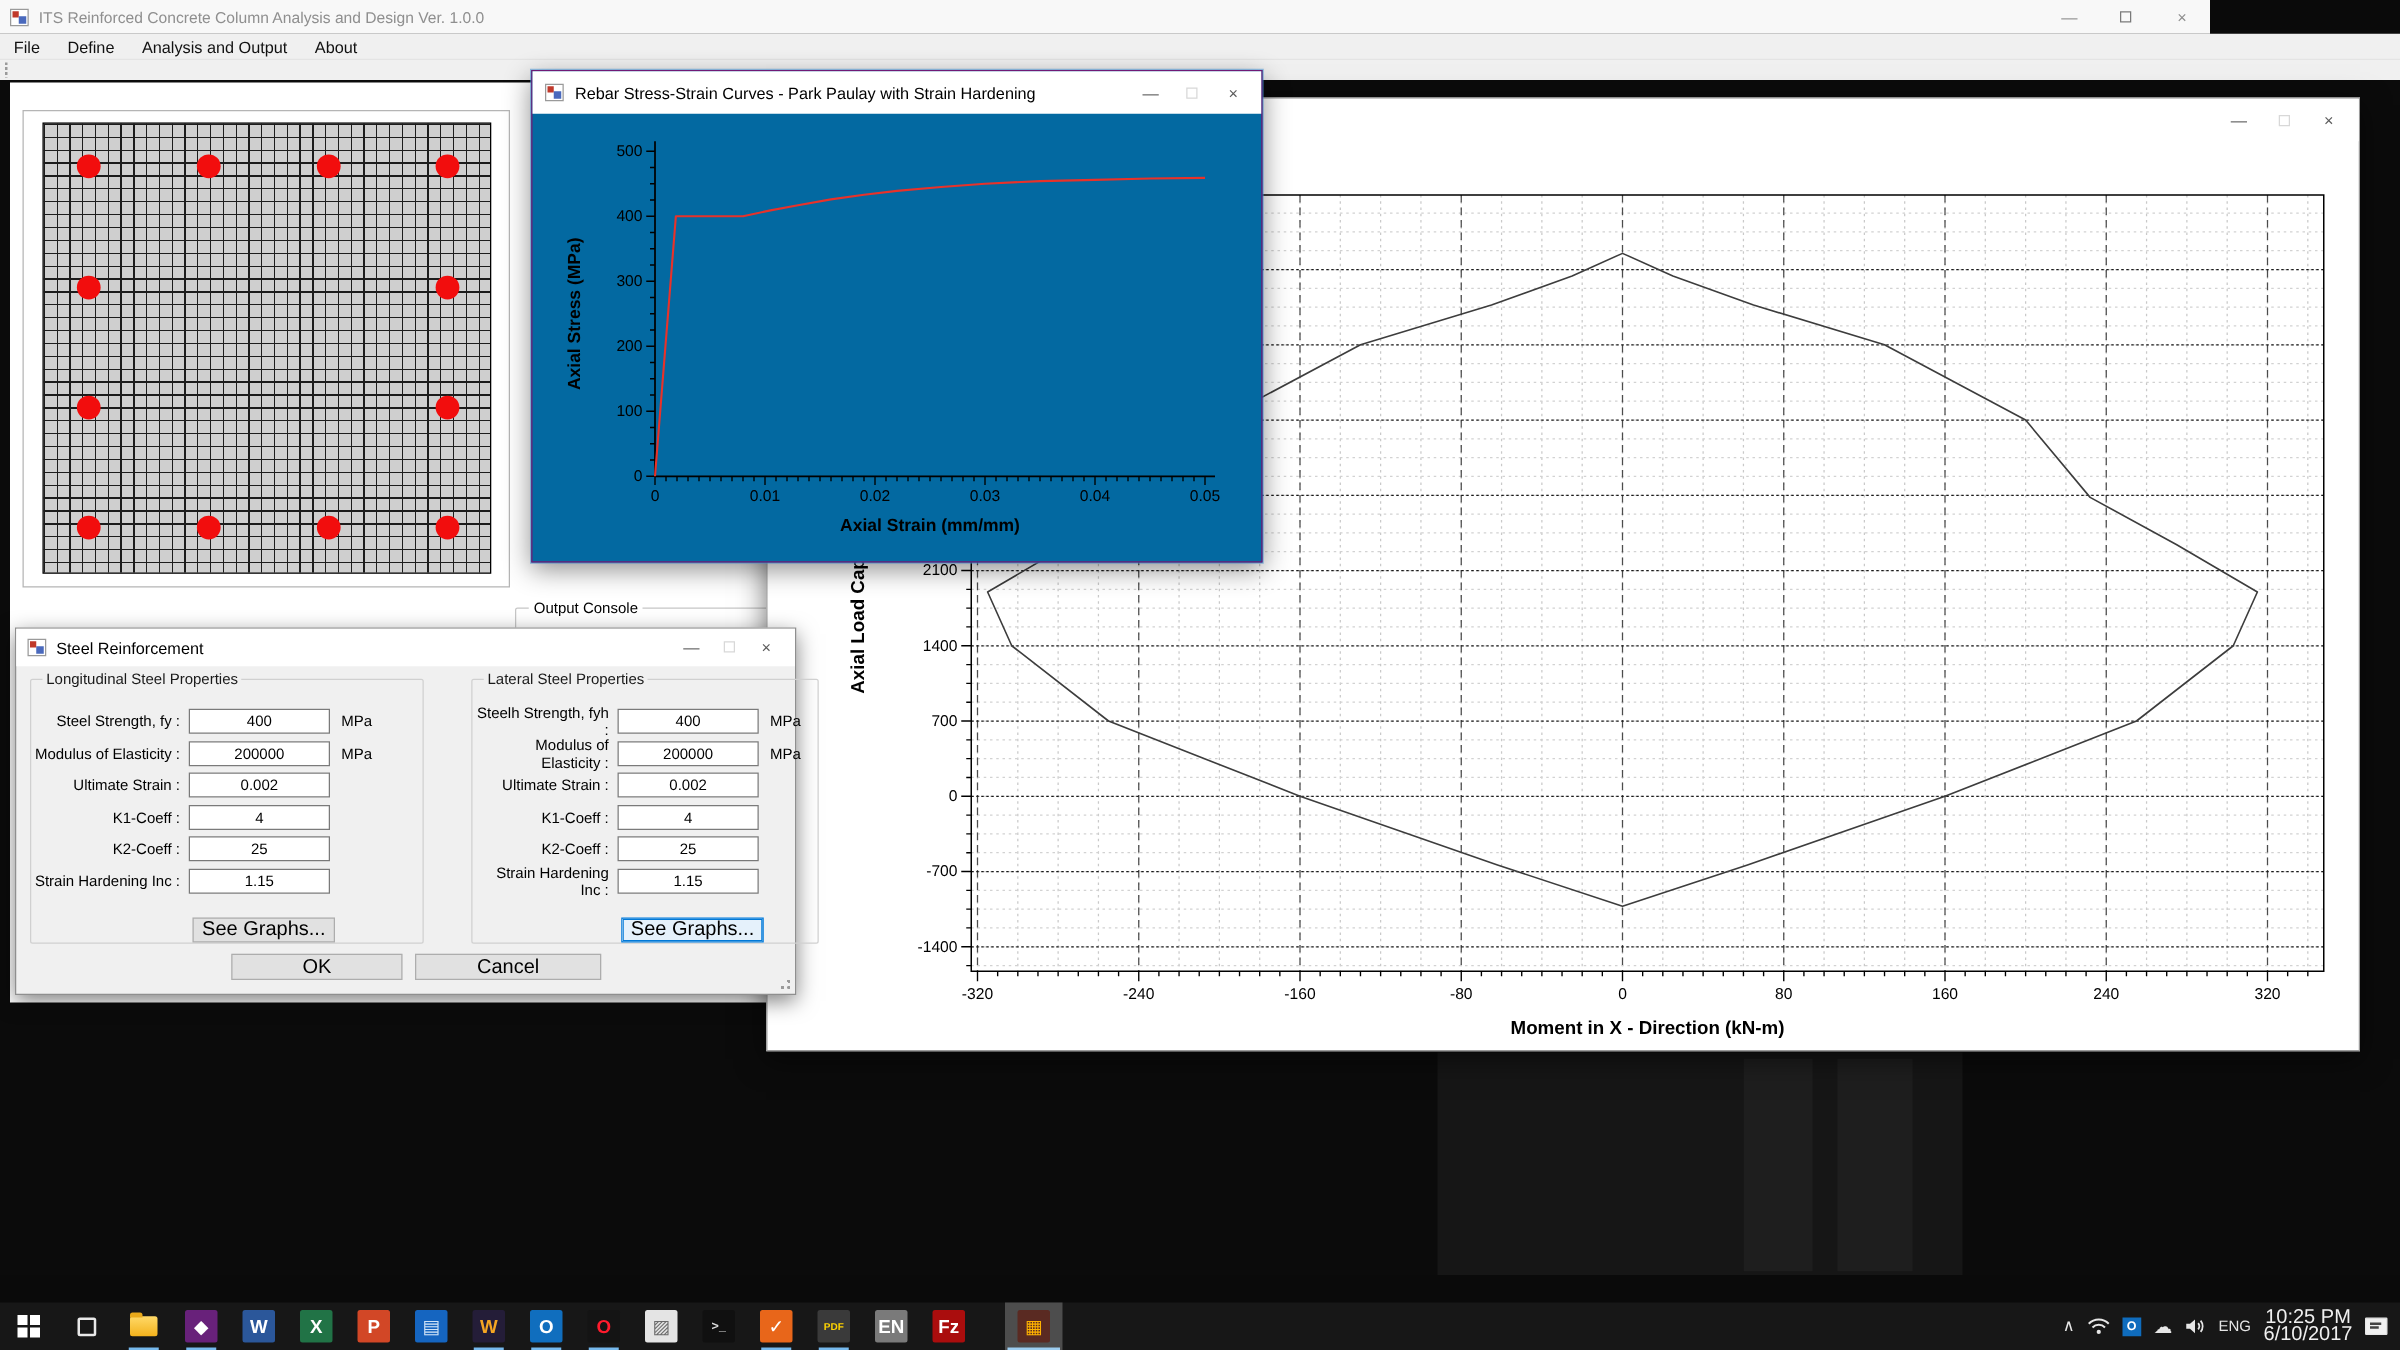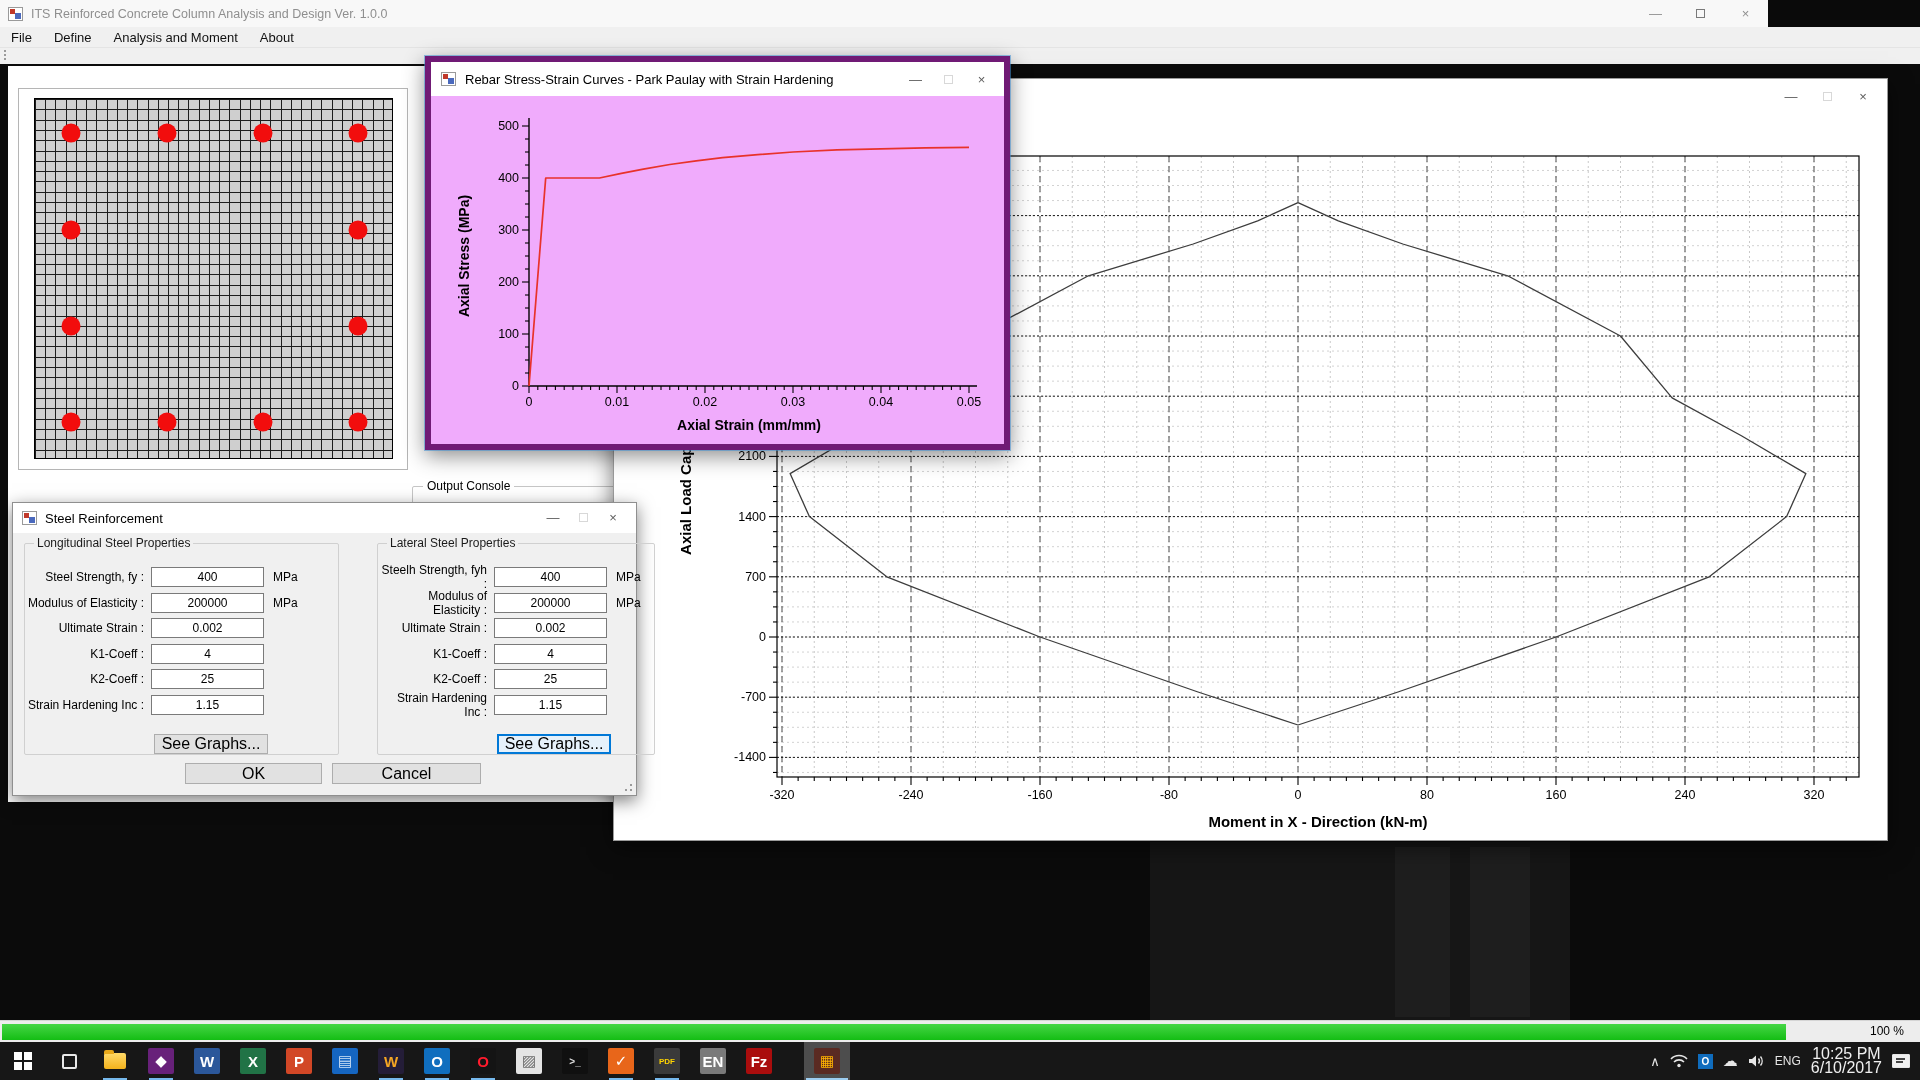--- a/index.html
+++ b/index.html
@@ -65,21 +65,21 @@
   .field-unit{position:absolute;font-size:12px;color:#000;transform:translateY(-50%);}
   .dlg-button{position:absolute;background:#e1e1e1;border:1px solid #adadad;font-size:16px;display:flex;align-items:center;justify-content:center;color:#000;}
   .dlg-button.focused{border:1px solid #0078d7;box-shadow:0 0 0 1px #0078d7 inset;background:#e5f1fb;}
   #steel-grip{position:absolute;right:3px;bottom:3px;width:10px;height:10px;
     background:
      radial-gradient(circle at 8px 8px,#9a9a9a 1.2px,transparent 1.4px),
      radial-gradient(circle at 8px 3px,#9a9a9a 1.2px,transparent 1.4px),
      radial-gradient(circle at 3px 8px,#9a9a9a 1.2px,transparent 1.4px);}
 
   
-  #stress-dialog{position:absolute;left:425px;top:56px;width:585px;height:394px;background:#f0abfc;border:6px solid #701a75;
+  #stress-dialog{position:absolute;left:425px;top:56px;width:585px;height:394px;background:#0369a1;border:1px solid #701a75;
      box-shadow:0 0 0 1px rgba(66,143,210,.55),0 6px 20px rgba(0,0,0,.45);}
   #stress-dialog .win-titlebar{height:34px;}
   #stress-title{margin-left:9px;font-size:13px;color:#000;}
   #stress-winbtns{position:absolute;right:6px;top:4px;display:flex;}
   #stress-winbtns .win-btn{width:33px;height:26px;}
 
   svg text{font-family:"Liberation Sans","DejaVu Sans",sans-serif;}
 
   
   .wp-shape{position:absolute;background:#161616;}
@@ -116,21 +116,21 @@
       <span class="win-btn">—</span>
       <span class="win-btn">
           <span class="maxbox"></span>
         </span>
       <span class="win-btn">×</span>
     </div>
   </div>
   <div id="menubar">
       <span class="menu-item">File</span>
       <span class="menu-item">Define</span>
-      <span class="menu-item">Analysis and Moment</span>
+      <span class="menu-item">Analysis and Output</span>
       <span class="menu-item">About</span>
     </div>
   <div id="toolbar">
       <span id="toolbar-grip"></span>
     </div>
 
   <div id="main-client">
     <div id="white-panel">
       <div id="xsection-panel">
         <div id="xsection-grid">
@@ -152,24 +152,20 @@
         <span>Output Console</span>
       </div>
     </div>
 
     <div class="wp-shape" style="left:1150px;top:778px;width:420px;height:178px">
       <div class="wp-strip" style="left:245px;top:5px;width:55px;height:170px"></div>
       <div class="wp-strip" style="left:320px;top:5px;width:60px;height:170px"></div>
     </div>
   </div>
 
-  <div id="status-strip">
-    <div id="progress-green" style="width: 1784px; background: linear-gradient(rgb(70, 214, 70), rgb(20, 189, 20));"></div>
-    <span id="progress-label">100 %</span>
-  </div>
 
   <div id="chart-window">
     <div class="win-titlebar">
       <div id="chart-winbtns">
         <span class="win-btn">—</span>
         <span class="win-btn disabled">
             <span class="maxbox"></span>
           </span>
         <span class="win-btn">×</span>
       </div>

